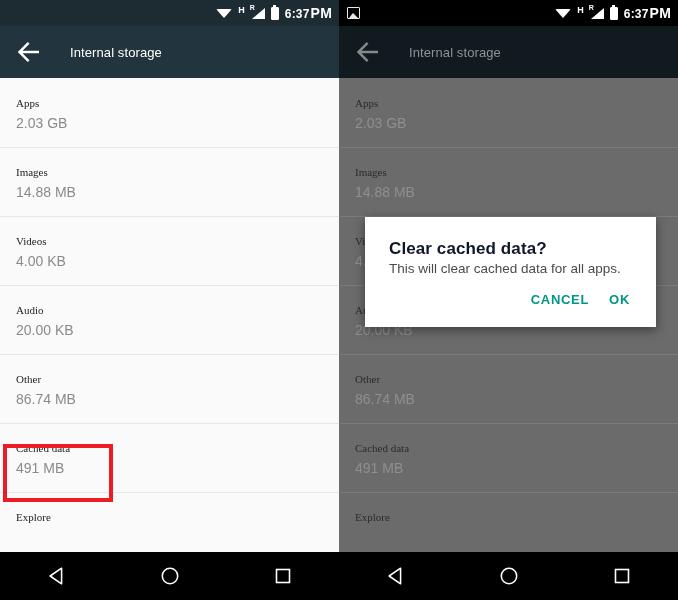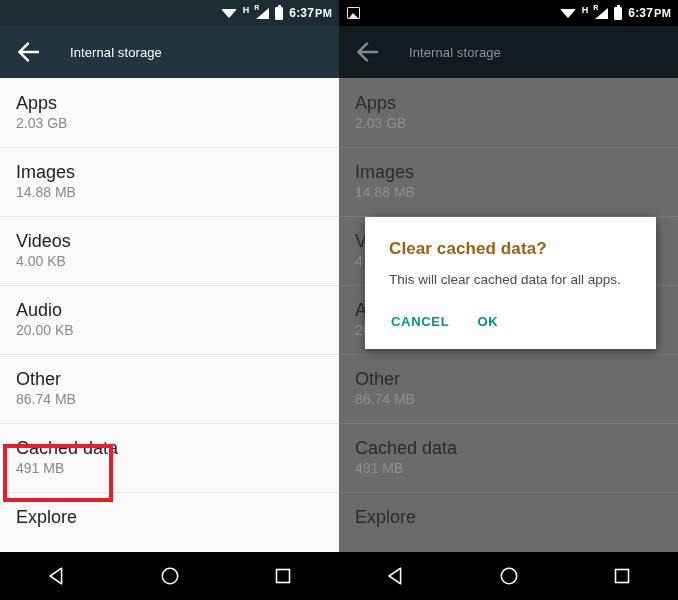--- a/index.html
+++ b/index.html
@@ -52,21 +52,21 @@
   .icon-signal .r {
     position:absolute; left:-1px; top:-3px;
     font-size:7px; color:#fff; font-weight:bold; line-height:1;
   }
   .icon-battery { width:8px; height:13px; border:1.5px solid #fff; border-radius:1px; position:relative; background:#fff; }
   .icon-battery::before {
     content:""; position:absolute; top:-3px; left:1.5px;
     width:3px; height:2px; background:#fff;
   }
   .sb-time { font-size:12px; color:#fff; font-weight:bold; letter-spacing:0.2px; }
-  .sb-time .ampm { font-size:11px; margin-left:1px; }
+  .sb-time .ampm { font-size:14px; margin-left:1px; }
 
   
   .appbar {
     height:52px; width:100%;
     display:flex; align-items:center;
     padding-left:14px;
   }
   .panel-left .appbar  { background:#22343d; }
   .panel-right .appbar { background:#101a1f; }
 
@@ -87,21 +87,21 @@
     height:69px;
     padding:15px 16px 0 16px;
     position:relative;
   }
   .row + .row::before {
     content:""; position:absolute; left:0; top:0; width:100%; height:1px;
   }
   .panel-left .row + .row::before  { background:#e6e6e6; }
   .panel-right .row + .row::before { background:#7a7a7a; }
 
-  .row-title { font-size:18px; line-height:20px; }
+  .row-title { font-size:11px; line-height:20px;font-family:Liberation Serif, serif; }
   .row-sub   { font-size:14px; line-height:19px; margin-top:1px; }
 
   .panel-left .row-title { color:#232323; }
   .panel-left .row-sub   { color:#8a8a8a; }
   .panel-right .row-title { color:#2b2b2b; }
   .panel-right .row-sub   { color:#8f8f8f; }
 
   
   .highlight-box {
     position:absolute;
@@ -122,30 +122,30 @@
   .scrim { position:absolute; inset:0; background:rgba(0,0,0,0.0); z-index:8; }
   .dialog {
     position:absolute;
     left:26px; top:217px; width:291px;
     background:#ffffff;
     z-index:10;
     box-shadow:0 3px 10px rgba(0,0,0,0.45);
     padding:22px 24px 8px 24px;
   }
   .dialog-title {
-    font-size:17px; color:#a16207; font-weight:bold;
-    letter-spacing:0.1px; margin-bottom:11px;
+    font-size:17px; color:#0f172a; font-weight:bold;
+    letter-spacing:0.1px; margin-bottom:0;
   }
   .dialog-body {
     font-size:13.5px; color:#4a4a4a; line-height:19px;
-    margin-bottom:17px;
+    margin-bottom:6px;
   }
   .dialog-actions {
-    display:flex; justify-content:flex-start; align-items:center;
-    gap:24px; padding:4px 0 8px 0;
+    display:flex; justify-content:flex-end; align-items:center;
+    gap:16px; padding:4px 0 8px 0;
   }
   .dialog-btn {
     background:none; border:none;
     font-family:"Liberation Sans", sans-serif;
     font-size:13px; font-weight:bold; letter-spacing:0.7px;
     color:#009688; cursor:pointer; padding:4px 2px;
   }
 </style>
 </head>
 <body>

